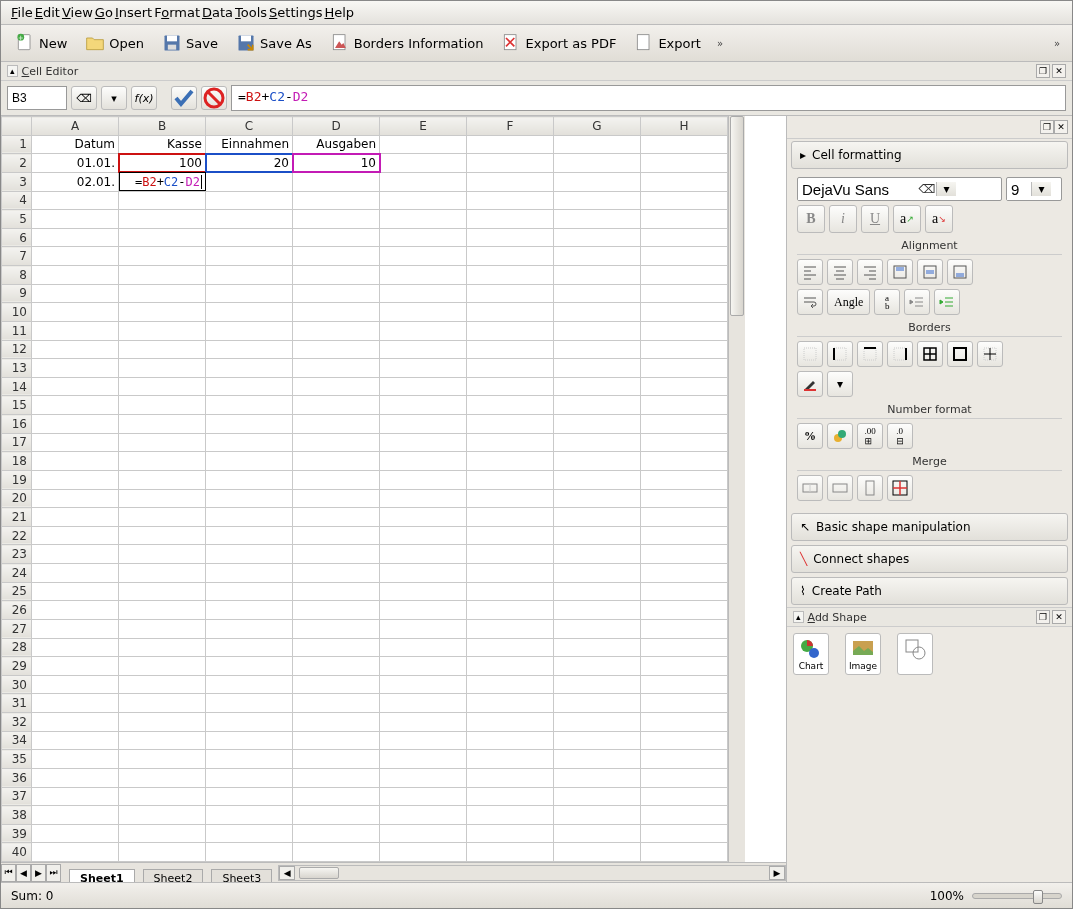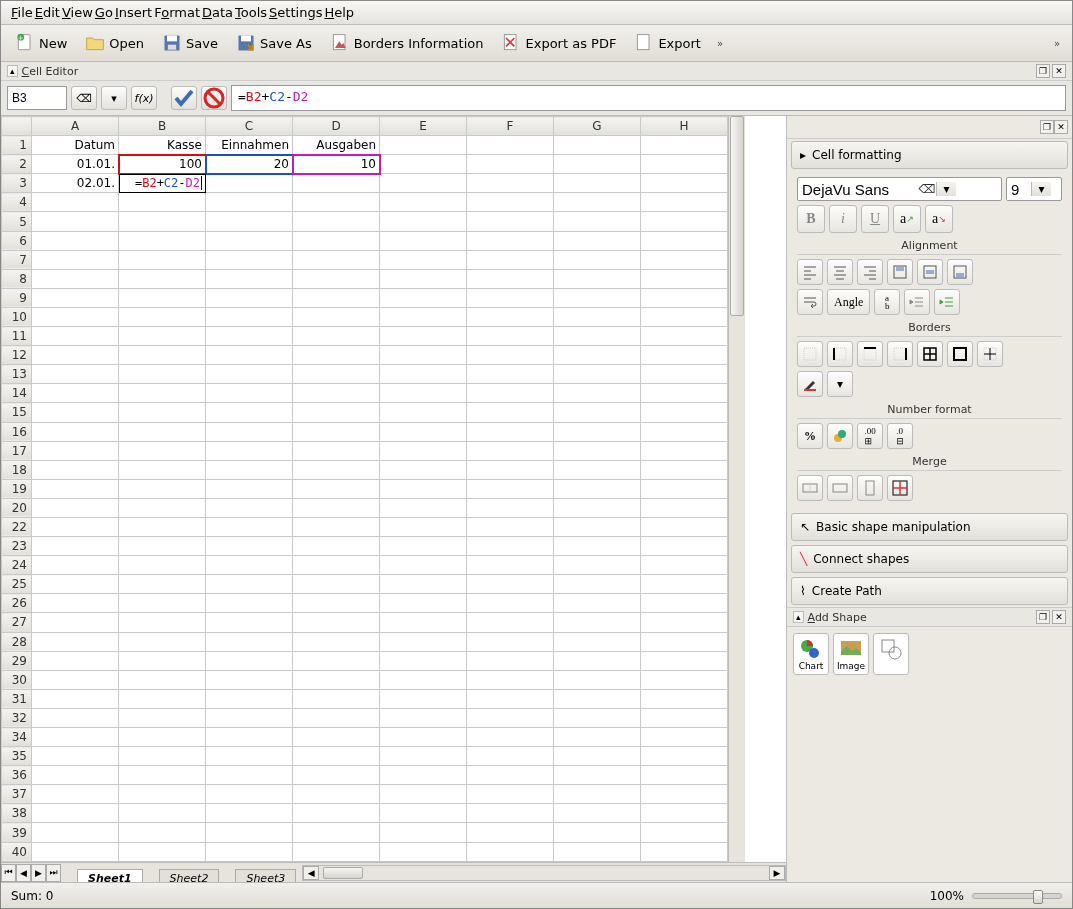--- a/index.html
+++ b/index.html
@@ -41,21 +41,21 @@
 td.num { text-align:right;}
 td.ref-b2 { outline:2px solid #c11; outline-offset:-1px; }
 td.ref-c2 { outline:2px solid #1b4fc7; outline-offset:-1px; }
 td.ref-d2 { outline:2px solid #c31bb5; outline-offset:-1px; }
 td.editing { outline:1.5px solid #000; outline-offset:-1px; text-align:right; font-family:monospace; font-size:11px; padding:0 2px;}
 .vscroll { width:17px; background:#e7e4de; border-left:1px solid #bbb; position:relative;}
 .vscroll .thumb { position:absolute; top:0; left:1px; right:1px; height:200px; background:linear-gradient(90deg,#f6f5f1,#d8d5ce); border:1px solid #aaa; border-radius:2px;}
 .sheet-tabs-row { display:flex; align-items:center; height:20px; background:#e7e4de; border-top:1px solid #bbb;}
 .navbtns { display:flex; }
 .navbtns div { width:15px; height:18px; border:1px solid #aaa; background:#f0efeb; display:flex; align-items:center; justify-content:center; font-size:9px; cursor:pointer;}
-.tab { padding:2px 10px; border:1px solid #aaa; border-bottom:none; background:#e3e0da; margin-left:16px; cursor:pointer; border-radius:0 0 0 0; font-size:11px; position:relative; top:5px;font-style:italic;}
+.tab { padding:2px 10px; border:1px solid #aaa; border-bottom:none; background:#e3e0da; margin-left:8px; cursor:pointer; border-radius:0 0 0 0; font-size:11px; position:relative; top:5px;}
 .tab.active { background:#fff; font-weight:bold; }
 .hscroll { flex:1; height:16px; background:#e7e4de; border:1px solid #bbb; margin-left:6px; position:relative;}
 .hscroll .thumb { position:absolute; left:20px; width:40px; top:1px; bottom:1px; background:linear-gradient(#f6f5f1,#d8d5ce); border:1px solid #aaa; border-radius:2px;}
 .hscroll .arrow { position:absolute; top:0; bottom:0; width:16px; display:flex; align-items:center; justify-content:center; border:1px solid #aaa; background:#f0efeb; font-size:9px;}
 .hscroll .arrow.left{left:0;} .hscroll .arrow.right{right:0;}
 .sidebar { width:285px; display:flex; flex-direction:column; background:#ece9e3; }
 .side-panel-hdr { display:flex; align-items:center; padding:4px; border-bottom:1px solid #ccc; font-size:12px;}
 .side-panel-hdr .winbtn { margin-left:auto;}
 .panel-btn { display:flex; align-items:center; gap:6px; padding:6px 8px; border:1px solid #bbb; background:linear-gradient(#f6f5f1,#e2e0da); margin:2px 4px; border-radius:3px; cursor:pointer; font-size:12px;}
 .panel-body { padding:6px 10px; font-size:12px; }
@@ -65,21 +65,21 @@
 .combo input { border:none; outline:none; padding:2px 4px; font-size:15px; width:120px;}
 .combo .xbtn { width:18px; text-align:center; cursor:pointer; color:#333;}
 .combo .dd { width:20px; border-left:1px solid #bbb; text-align:center; cursor:pointer; background:linear-gradient(#f6f5f1,#e2e0da);}
 .iconbtn { width:28px; height:28px; border:1px solid #bbb; border-radius:3px; background:linear-gradient(#fdfdfc,#e7e5df); display:flex; align-items:center; justify-content:center; cursor:pointer; font-size:14px; font-family:serif;}
 .iconbtn.small{width:26px;height:26px;font-size:12px;}
 .iconbtn svg { width:16px; height:16px; }
 .statusbar { display:flex; align-items:center; padding:3px 10px; background:linear-gradient(#f2f0ec,#e0ddd6); border-top:1px solid #bbb; font-size:12px; height:26px;}
 .statusbar .spacer{flex:1;}
 .zoom-slider { width:90px; height:6px; background:#d7d4cc; border:1px solid #aaa; border-radius:3px; margin-left:8px; position:relative;}
 .zoom-slider .knob { position:absolute; right:18px; top:-4px; width:10px; height:14px; background:linear-gradient(#fdfdfc,#d8d5ce); border:1px solid #888; border-radius:2px;}
-.add-shape-body { display:flex; gap:4px; padding:6px;}
+.add-shape-body { display:flex; gap:16px; padding:6px;}
 .shape-item { width:36px; border:1px solid #bbb; border-radius:3px; background:#fff; display:flex; flex-direction:column; align-items:center; padding:3px; font-size:9px; cursor:pointer;}
 .shape-item svg{width:24px;height:24px;}
 </style>
 </head>
 <body>
 
 <div class="window">
 
   <div class="menubar">
     <span><u>F</u><span>ile</span></span>
@@ -414,20 +414,31 @@
                 <td class=""></td>
                 <td class=""></td>
                 <td class=""></td>
                 <td class=""></td>
                 <td class=""></td>
                 <td class=""></td>
                 <td class=""></td>
                 <td class=""></td>
               </tr>
               <tr>
+                <th class="rowhdr">21</th>
+                <td class=""></td>
+                <td class=""></td>
+                <td class=""></td>
+                <td class=""></td>
+                <td class=""></td>
+                <td class=""></td>
+                <td class=""></td>
+                <td class=""></td>
+              </tr>
+              <tr>
                 <th class="rowhdr">22</th>
                 <td class=""></td>
                 <td class=""></td>
                 <td class=""></td>
                 <td class=""></td>
                 <td class=""></td>
                 <td class=""></td>
                 <td class=""></td>
                 <td class=""></td>
               </tr>

